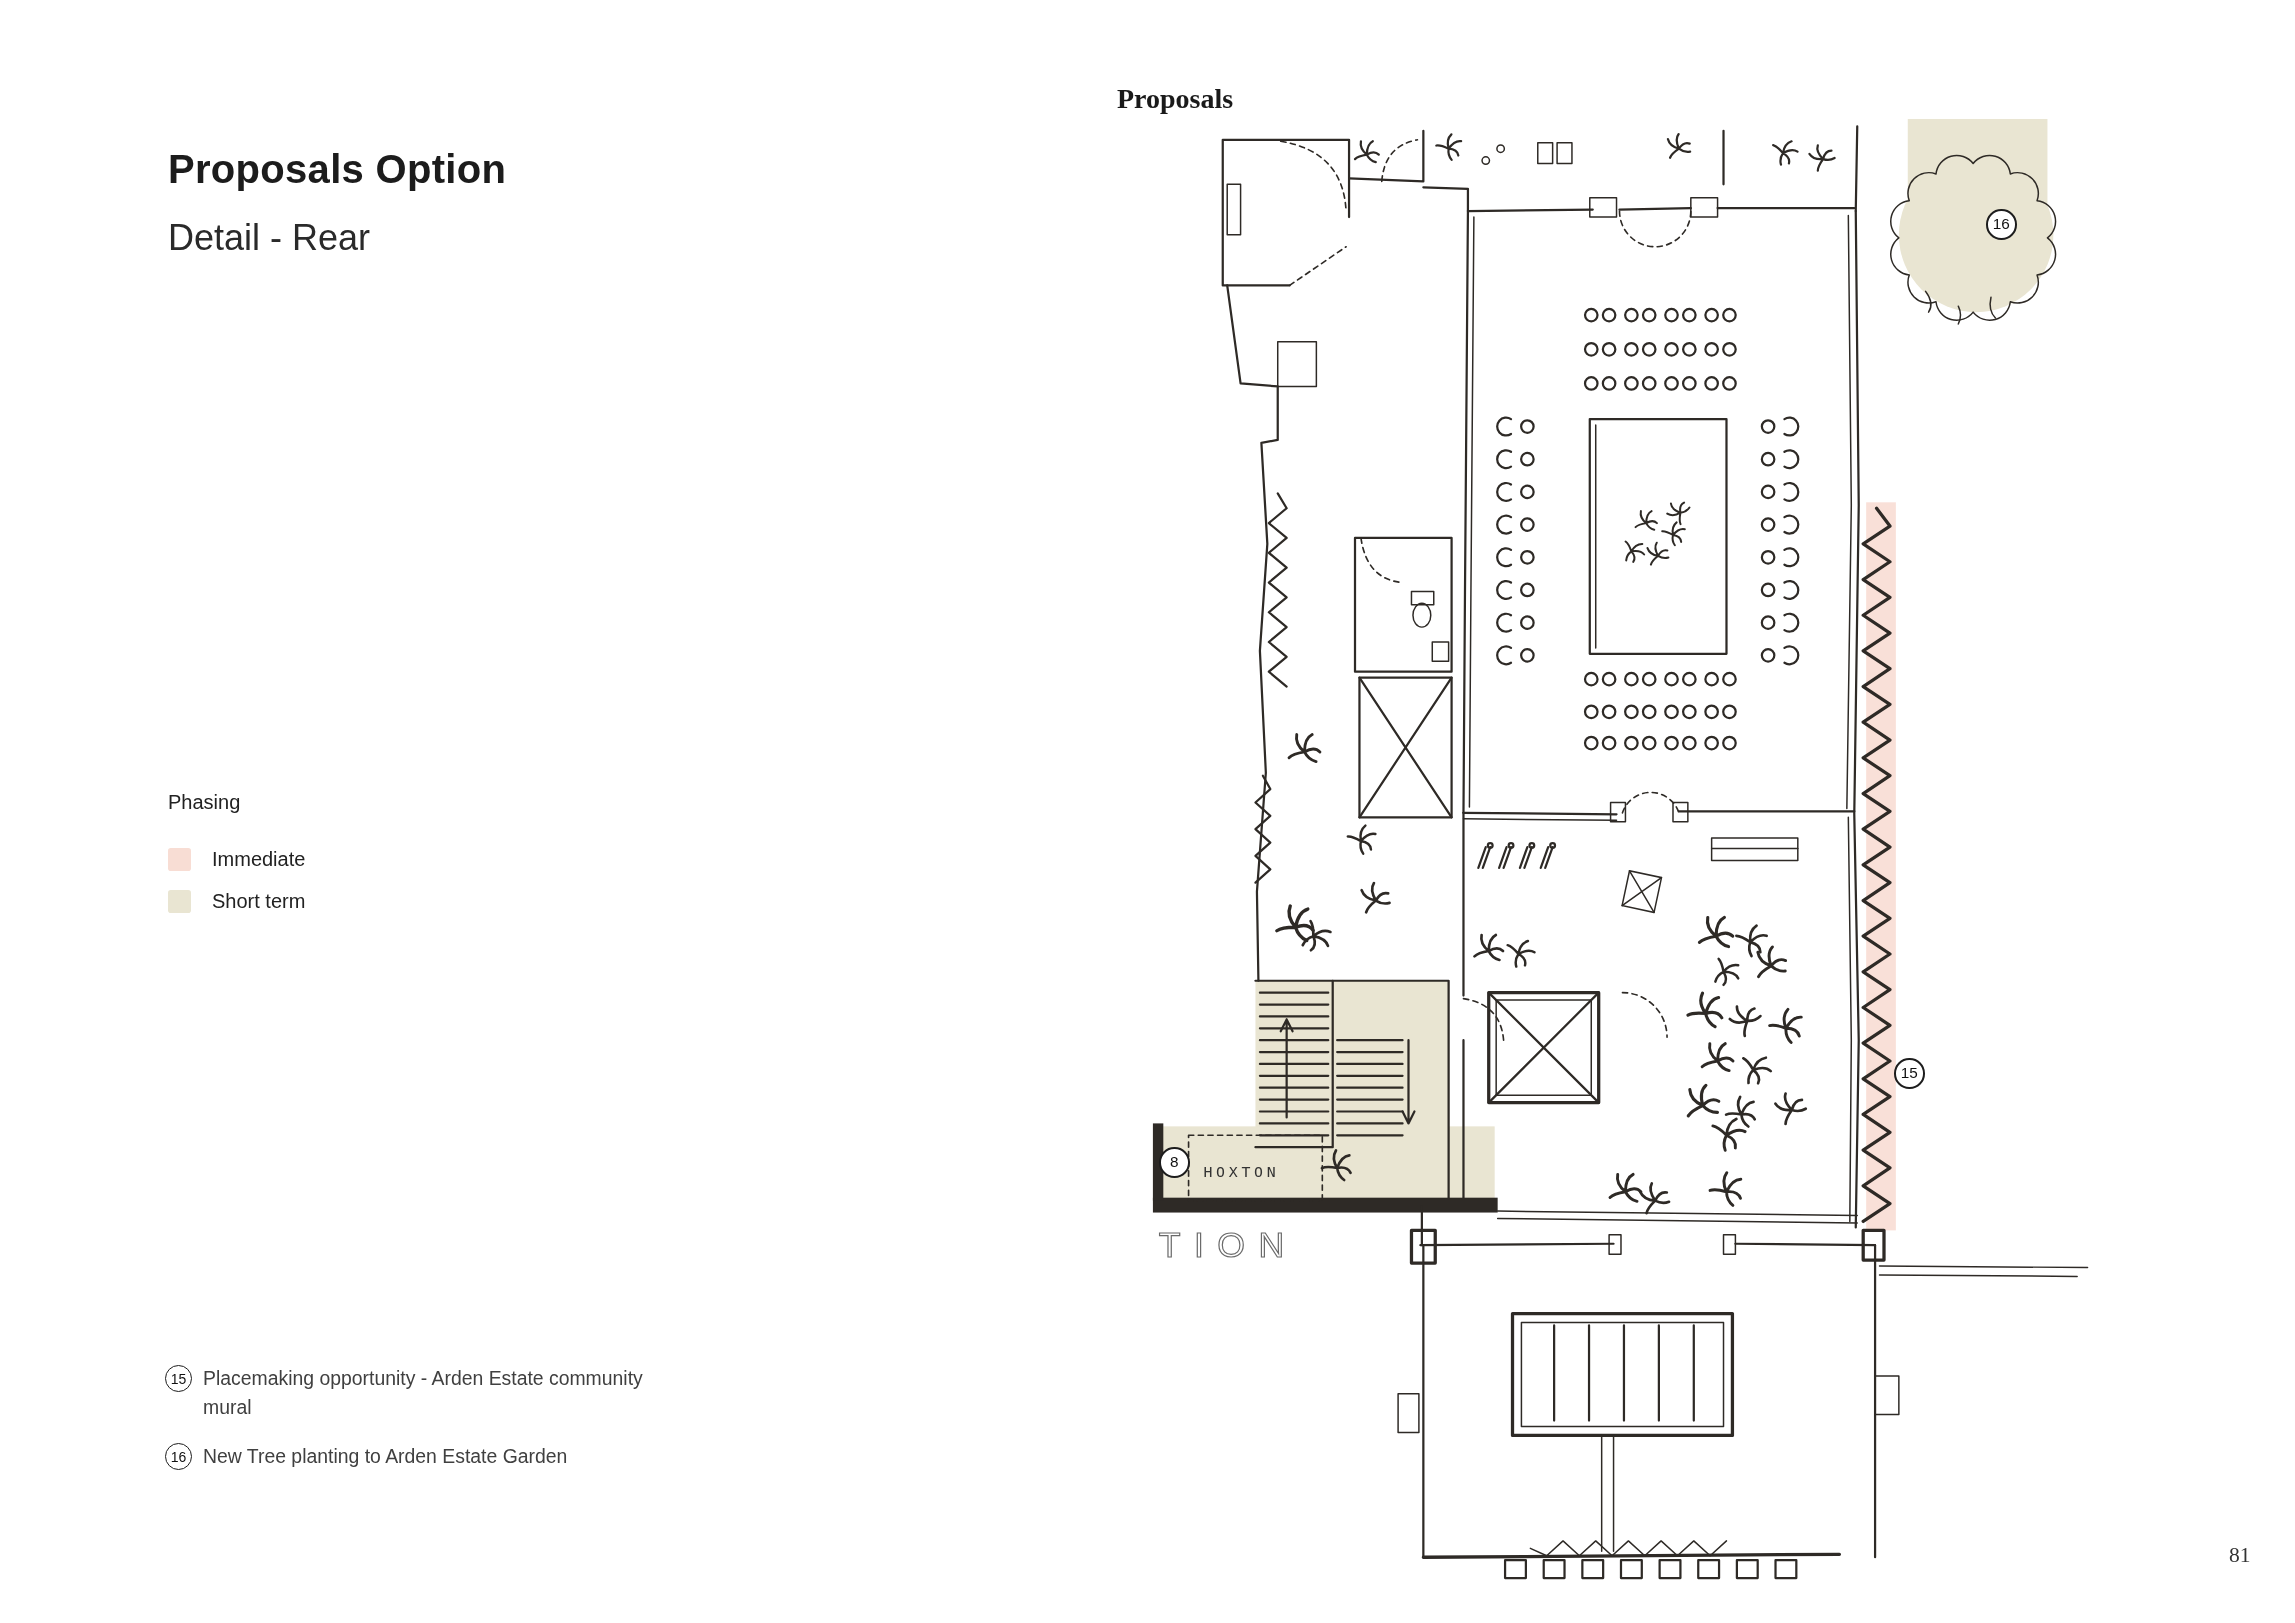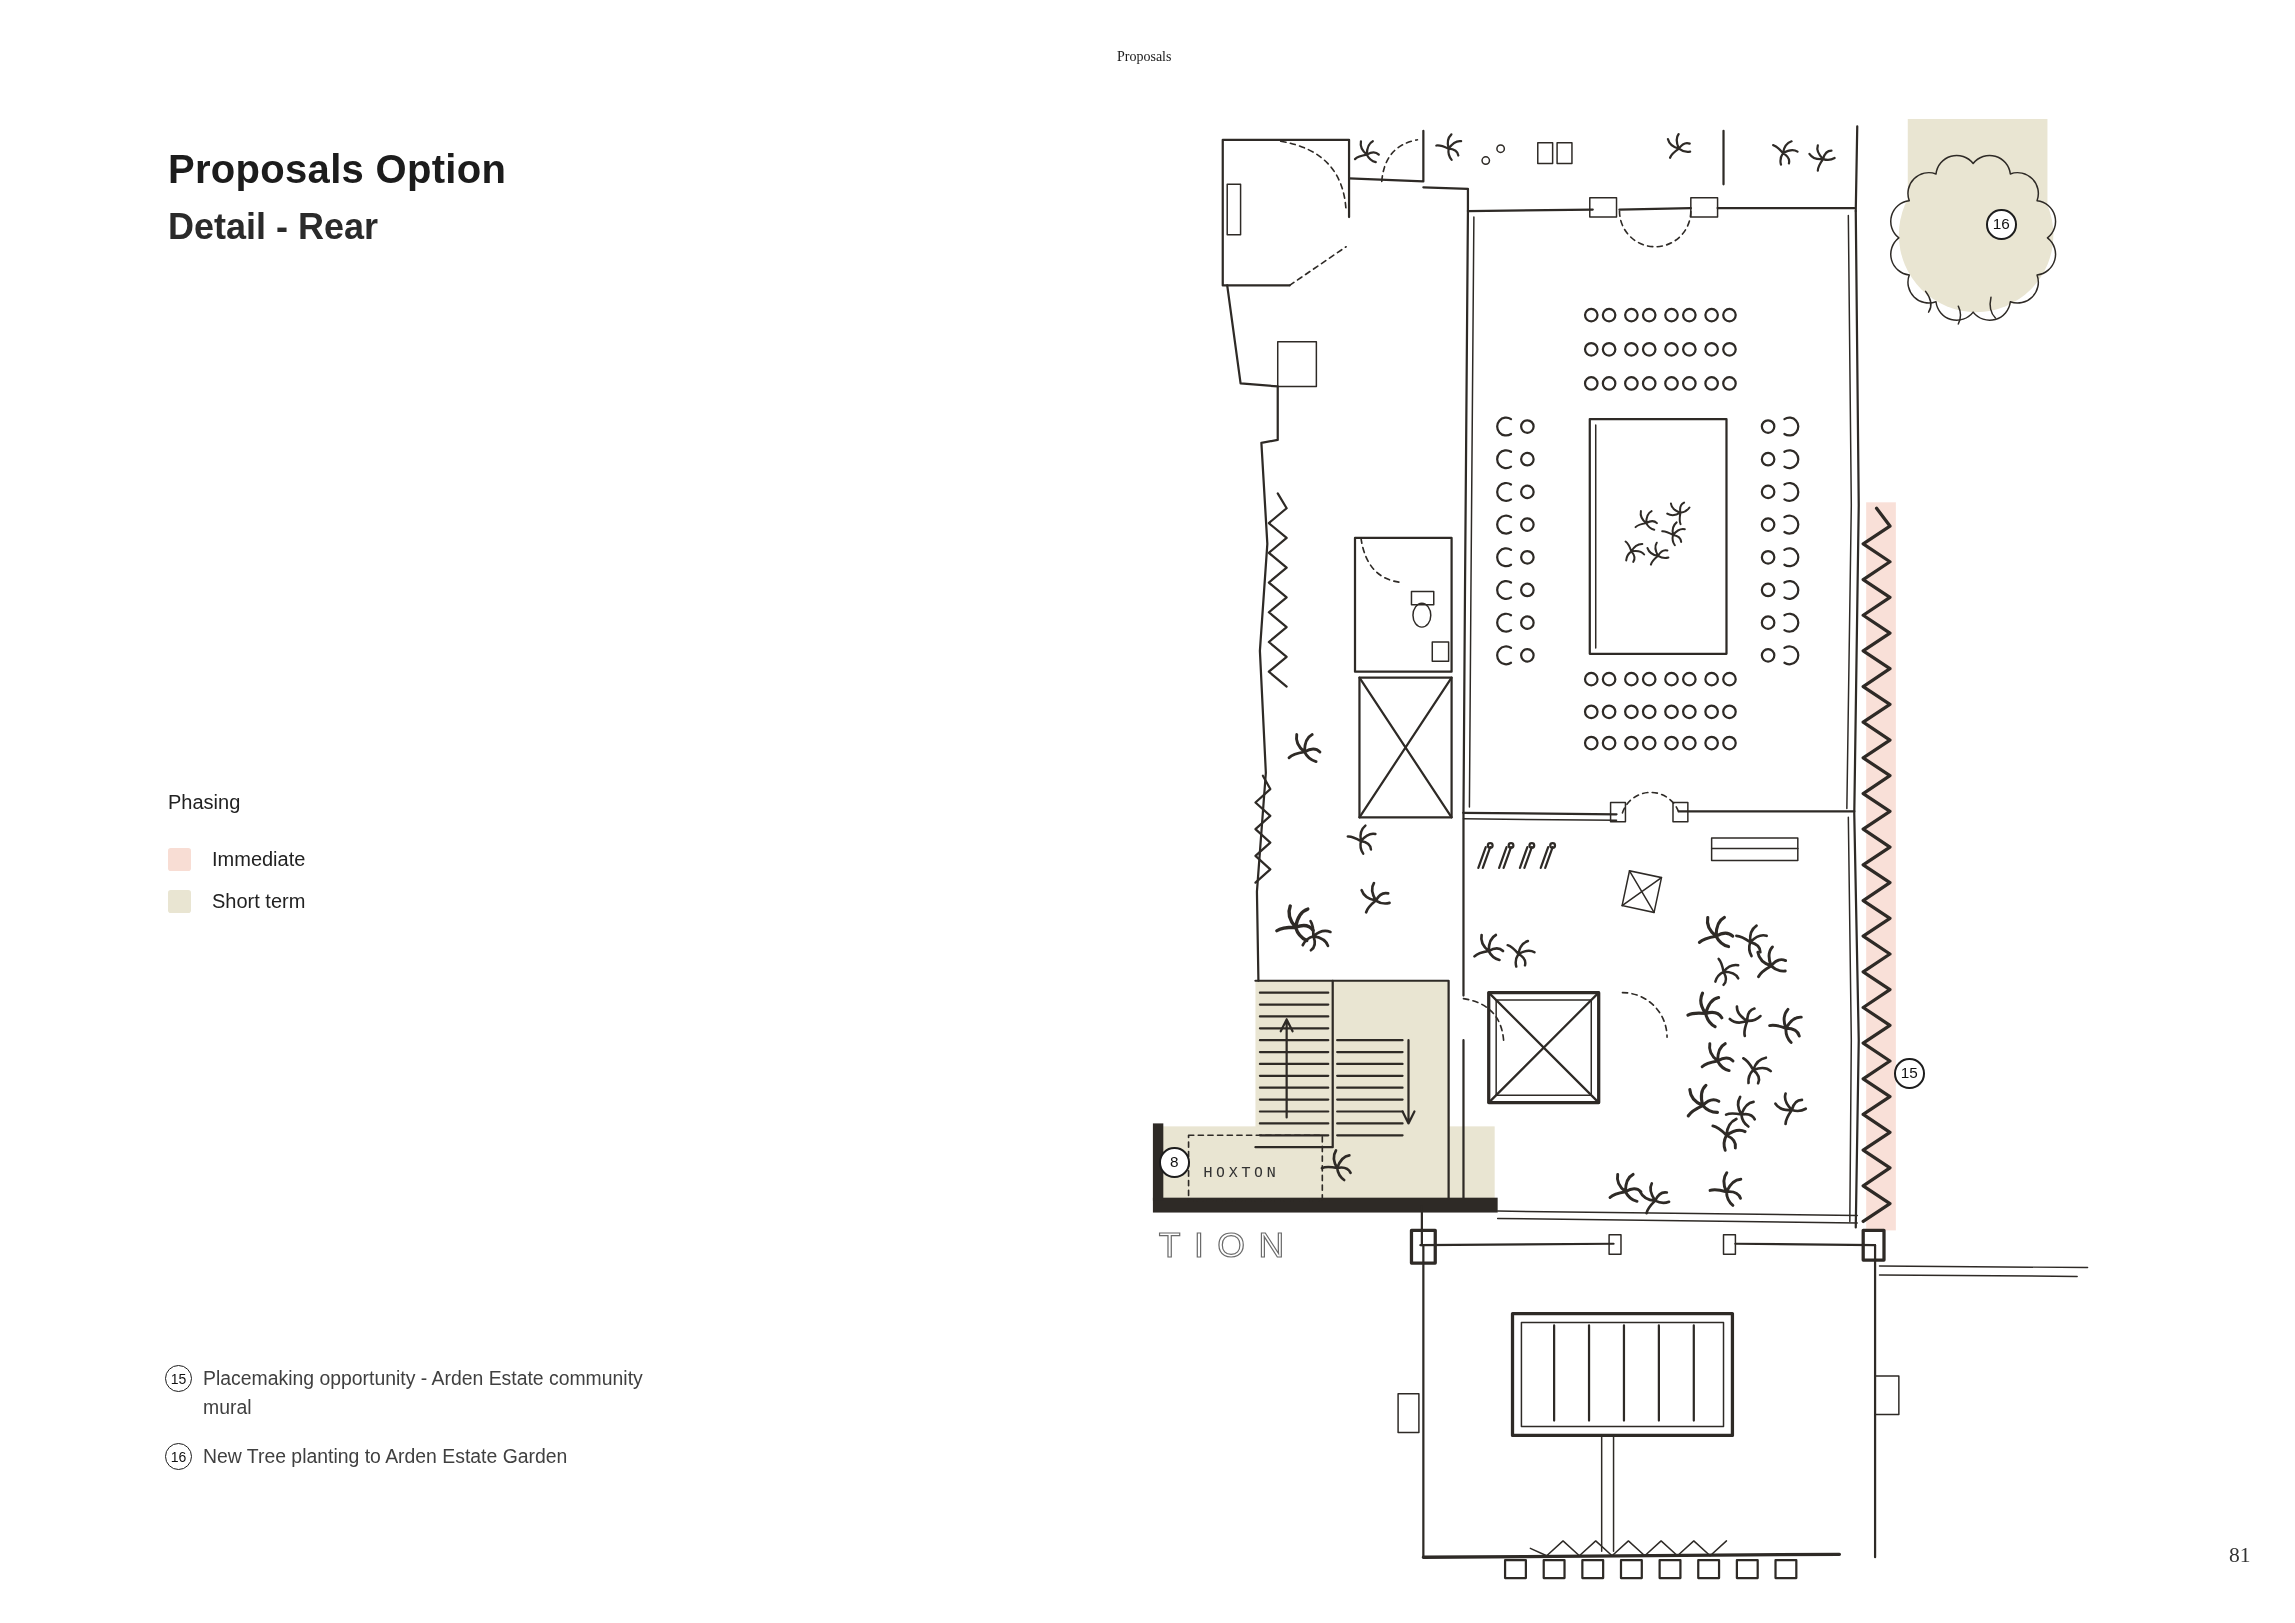--- a/index.html
+++ b/index.html
@@ -3,26 +3,26 @@
 <meta charset="utf-8">
 <style>
   html,body{margin:0;padding:0;}
   body{
     width:2295px;height:1623px;position:relative;background:#ffffff;
     font-family:"Liberation Sans",sans-serif;color:#222;overflow:hidden;
   }
   .serif{font-family:"Liberation Serif",serif;}
   .abs{position:absolute;}
 
-  .doc-header{left:1117px;top:49px;font-size:14px;font-weight:400;color:#1a1a1a;}
+  .doc-header{left:1117px;top:83px;font-size:28px;font-weight:700;color:#1a1a1a;}
   .pageno{left:2229px;top:1543px;font-size:21.5px;color:#333;}
 
   .titleblock{left:168px;top:147px;}
   .title1{font-size:40px;font-weight:700;color:#1c1c1c;letter-spacing:0.3px;}
-  .title2{font-size:36px;font-weight:700;color:#2a2a2a;margin-top:14px;}
+  .title2{font-size:36px;font-weight:400;color:#2a2a2a;margin-top:25px;}
 
   .legend{left:168px;top:791px;}
   .legend-title{font-size:20px;color:#222;margin-bottom:34px;}
   .legend-item{display:flex;align-items:center;gap:21px;margin-bottom:19px;}
   .swatch{width:23px;height:23px;border-radius:2.8px;display:inline-block;}
   .legend-label{font-size:20px;color:#222;}
 
   .annotation{display:flex;align-items:flex-start;gap:11px;position:absolute;}
   .ann-circle{width:25px;height:25px;border:1.7px solid #1d1d1d;border-radius:50%;
     display:flex;align-items:center;justify-content:center;font-size:14px;color:#111;

